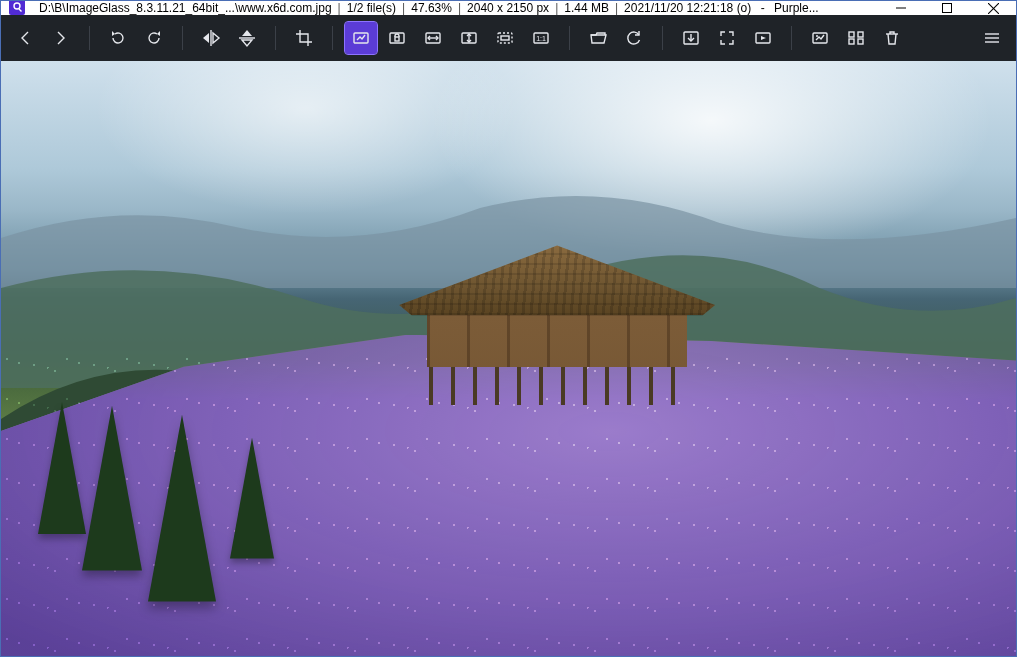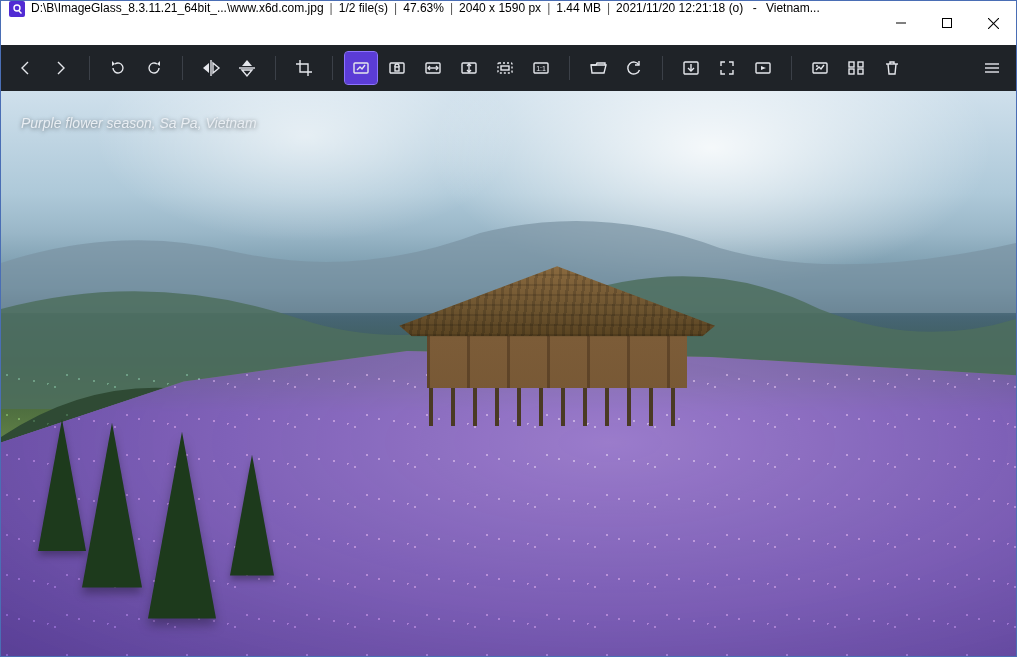--- a/index.html
+++ b/index.html
@@ -7,26 +7,27 @@
     font-family: "Segoe UI", Tahoma, sans-serif;
     width: 1017px;
     height: 657px;
     background: #ffffff;
     overflow: hidden;
     border: 1px solid #4a6eb5;
     display: flex;
     flex-direction: column;
   }
   .title-bar {
-    height: 44px;
+    height: 14px;
     background: #ffffff;
     display: flex;
-    align-items: flex-start;
+    align-items: flex-end;
     font-size: 12px;
     color: #000;
+    gap: 8px;
   }
   .app-icon {
     width: 16px;
     height: 16px;
     margin: 0 6px 0 8px;
     background: #512bd4;
     border-radius: 2px;
     display:flex;align-items:center;justify-content:center;
   }
   .app-icon svg{width:10px;height:10px;fill:#fff;}
@@ -178,27 +179,27 @@
         <line x1="7" y1="7" x2="9.5" y2="9.5" stroke="#fff" stroke-width="1.4"></line>
       </svg>
   </div>
   <div class="title-text">
     <span>D:\B\ImageGlass_8.3.11.21_64bit_...\www.x6d.com.jpg</span>
     <span class="sep">|</span>
     <span>1/2 file(s)</span>
     <span class="sep">|</span>
     <span>47.63%</span>
     <span class="sep">|</span>
-    <span>2040 x 1590 px</span>
+    <span>2040 x 2150 px</span>
     <span class="sep">|</span>
     <span>1.44 MB</span>
     <span class="sep">|</span>
     <span>2021/11/20 12:21:18 (o)</span>
     <span>&nbsp;-&nbsp;</span>
-    <span>Vietnam...</span>
+    <span>Purple...</span>
   </div>
   <div class="title-spacer"></div>
   <div class="win-controls">
     <div class="win-btn" title="Minimize">
       <svg viewBox="0 0 10 10">
           <line x1="0" y1="5" x2="10" y2="5"></line>
         </svg>
     </div>
     <div class="win-btn" title="Maximize">
       <svg viewBox="0 0 10 10">
@@ -408,14 +409,13 @@
     <div class="tree t1"></div>
       <div class="tree t2"></div>
       <div class="tree t3"></div>
       <div class="tree t4"></div>
   </div>
   <div class="house">
     <div class="stilts"></div>
     <div class="walls"></div>
     <div class="roof"></div>
   </div>
-  <div class="caption">Purple flower season, Sa Pa, Vietnam</div>
 </div>
 
 </body></html>

